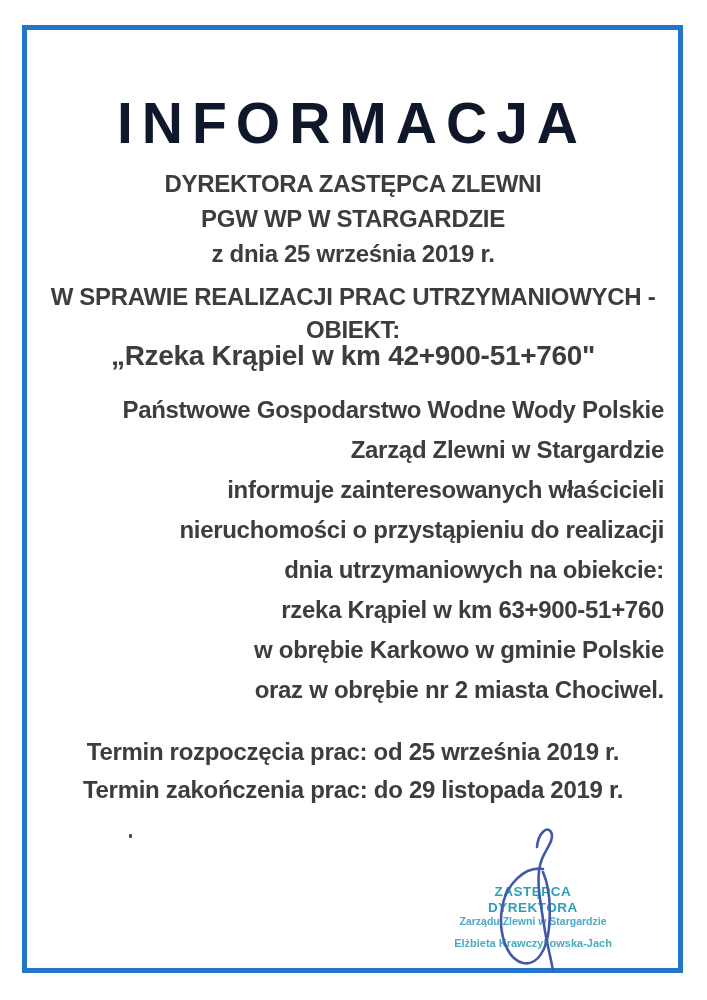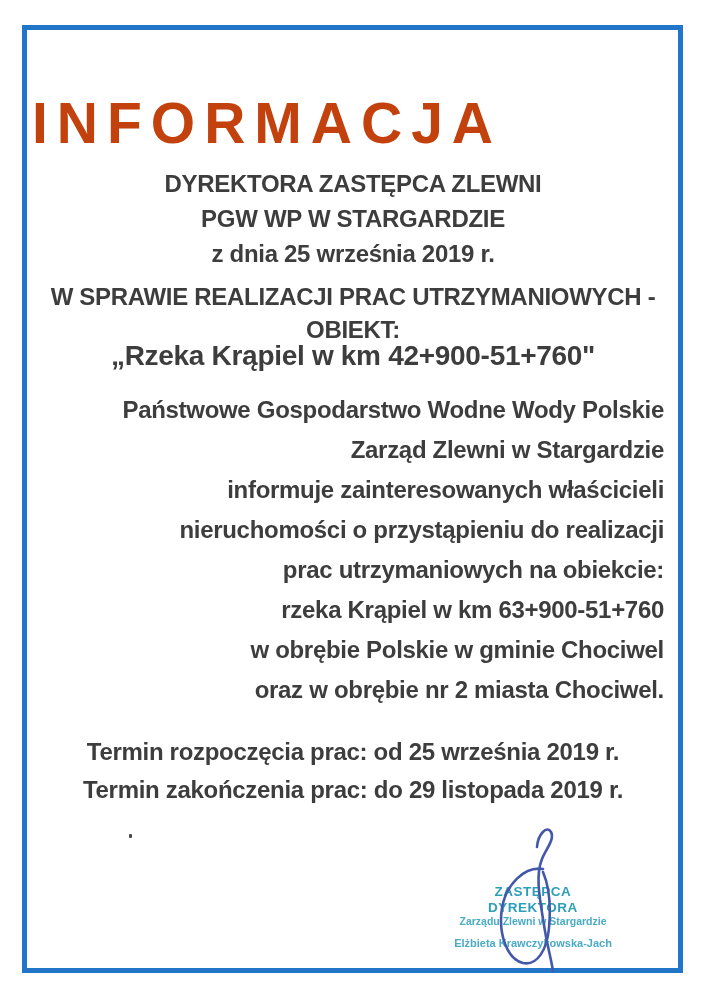--- a/index.html
+++ b/index.html
@@ -22,24 +22,25 @@
     width: 651px;
     height: 938px;
     border: 5px solid #2276c8;
     box-sizing: content-box;
   }
   .doc-title {
     position: absolute;
     left: 32px;
     top: 90px;
     width: 640px;
+    text-align: center;
     font-size: 57px;
     font-weight: 700;
     letter-spacing: 9px;
-    color: #c2410c;
+    color: #0f172a;
     white-space: nowrap;
   }
   .header-block {
     position: absolute;
     left: 42px;
     top: 166px;
     width: 622px;
     text-align: center;
     font-size: 24px;
     font-weight: 700;
@@ -149,23 +150,23 @@
 
   <div class="in-re">W SPRAWIE REALIZACJI PRAC UTRZYMANIOWYCH - OBIEKT:</div>
 
   <div class="subject">„Rzeka Krąpiel w km 42+900-51+760"</div>
 
   <div class="body-block">
     <div>Państwowe Gospodarstwo Wodne Wody Polskie</div>
     <div>Zarząd Zlewni w Stargardzie</div>
     <div>informuje zainteresowanych właścicieli</div>
     <div>nieruchomości o przystąpieniu do realizacji</div>
-    <div>prac utrzymaniowych na obiekcie:</div>
+    <div>dnia utrzymaniowych na obiekcie:</div>
     <div>rzeka Krąpiel w km 63+900-51+760</div>
-    <div>w obrębie Polskie w gminie Chociwel</div>
+    <div>w obrębie Karkowo w gminie Polskie</div>
     <div>oraz w obrębie nr 2 miasta Chociwel.</div>
   </div>
 
   <div class="terms-block">
     <div>Termin rozpoczęcia prac: od 25 września 2019 r.</div>
     <div>Termin zakończenia prac: do 29 listopada 2019 r.</div>
   </div>
 
   <div class="stamp">
     <div class="stamp-role">ZASTĘPCA DYREKTORA</div>

